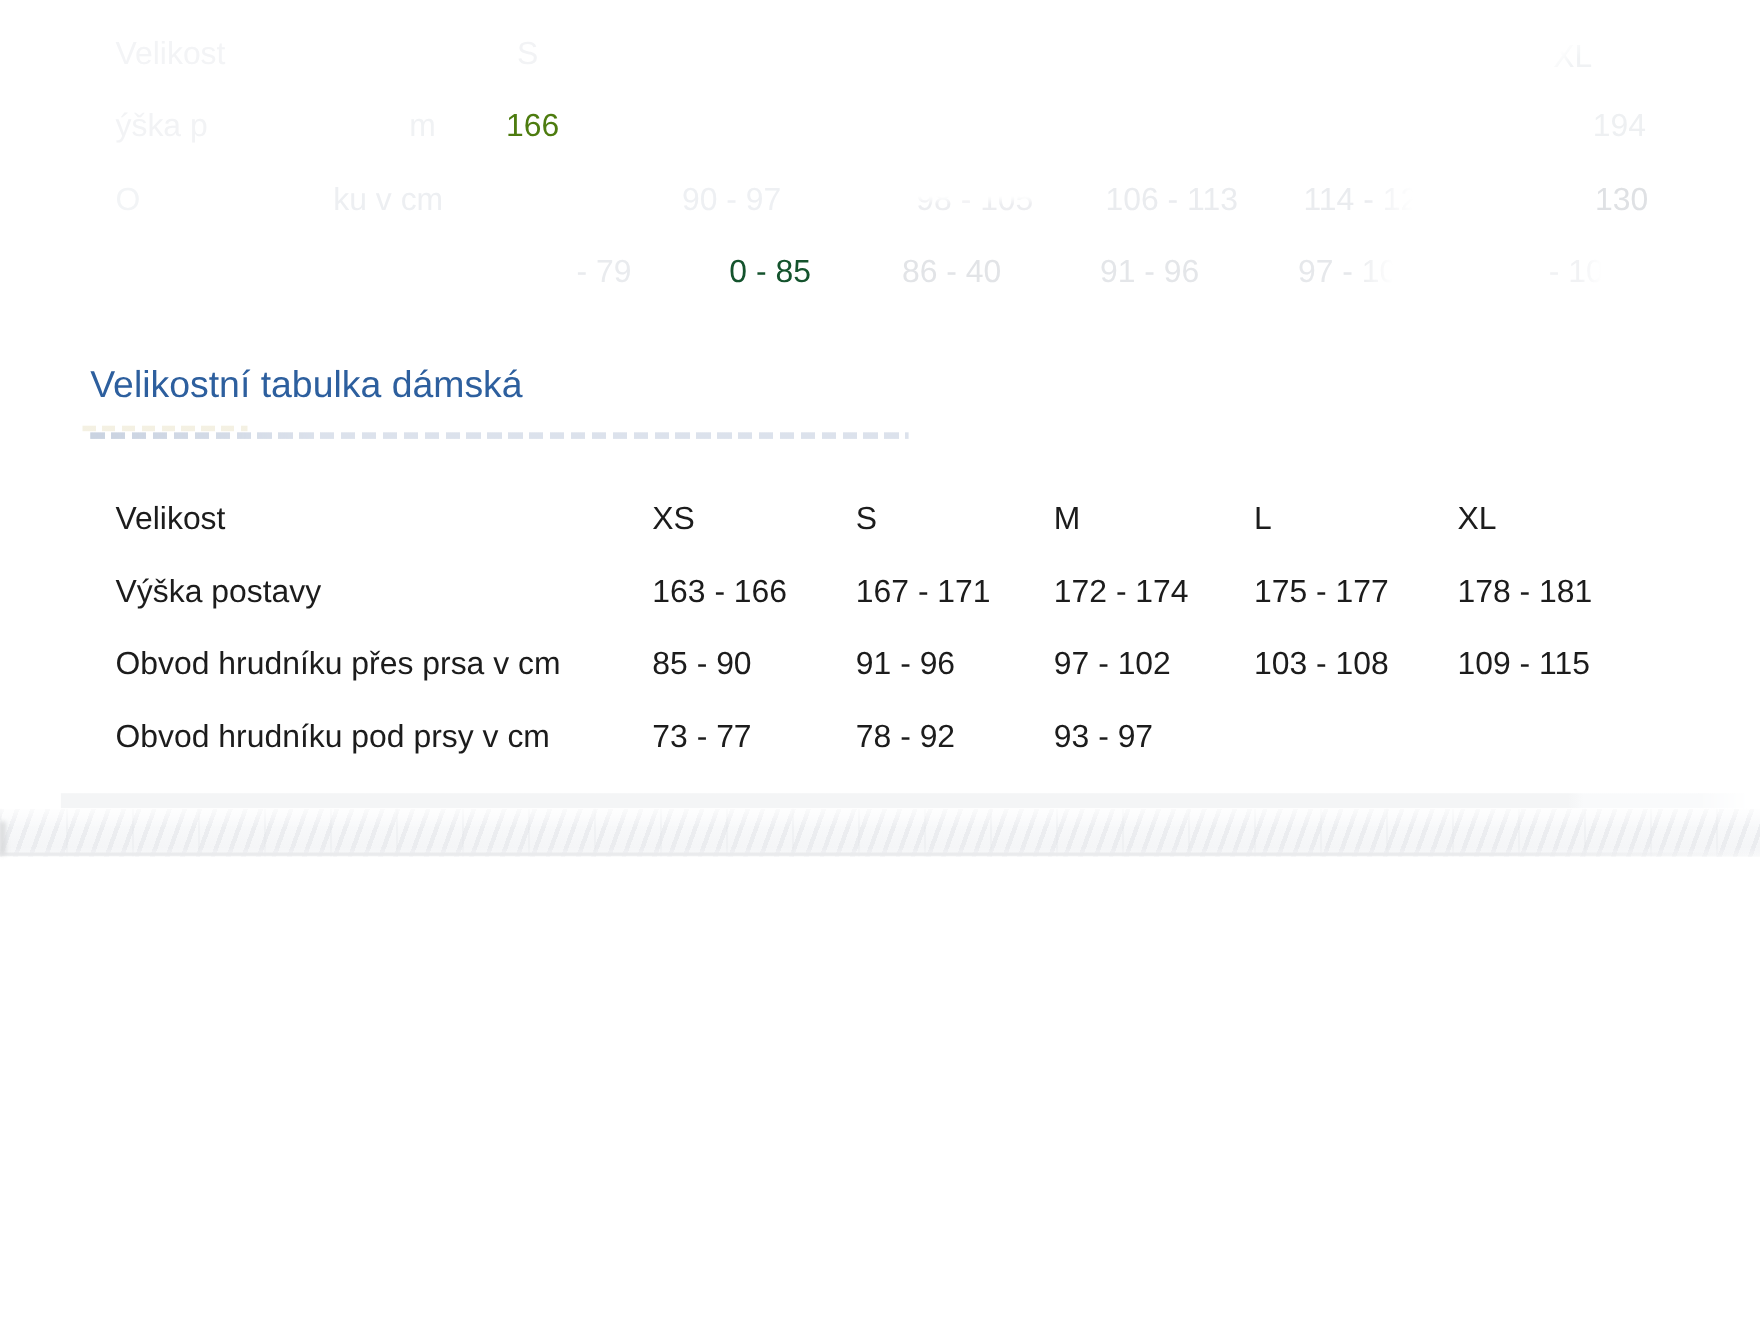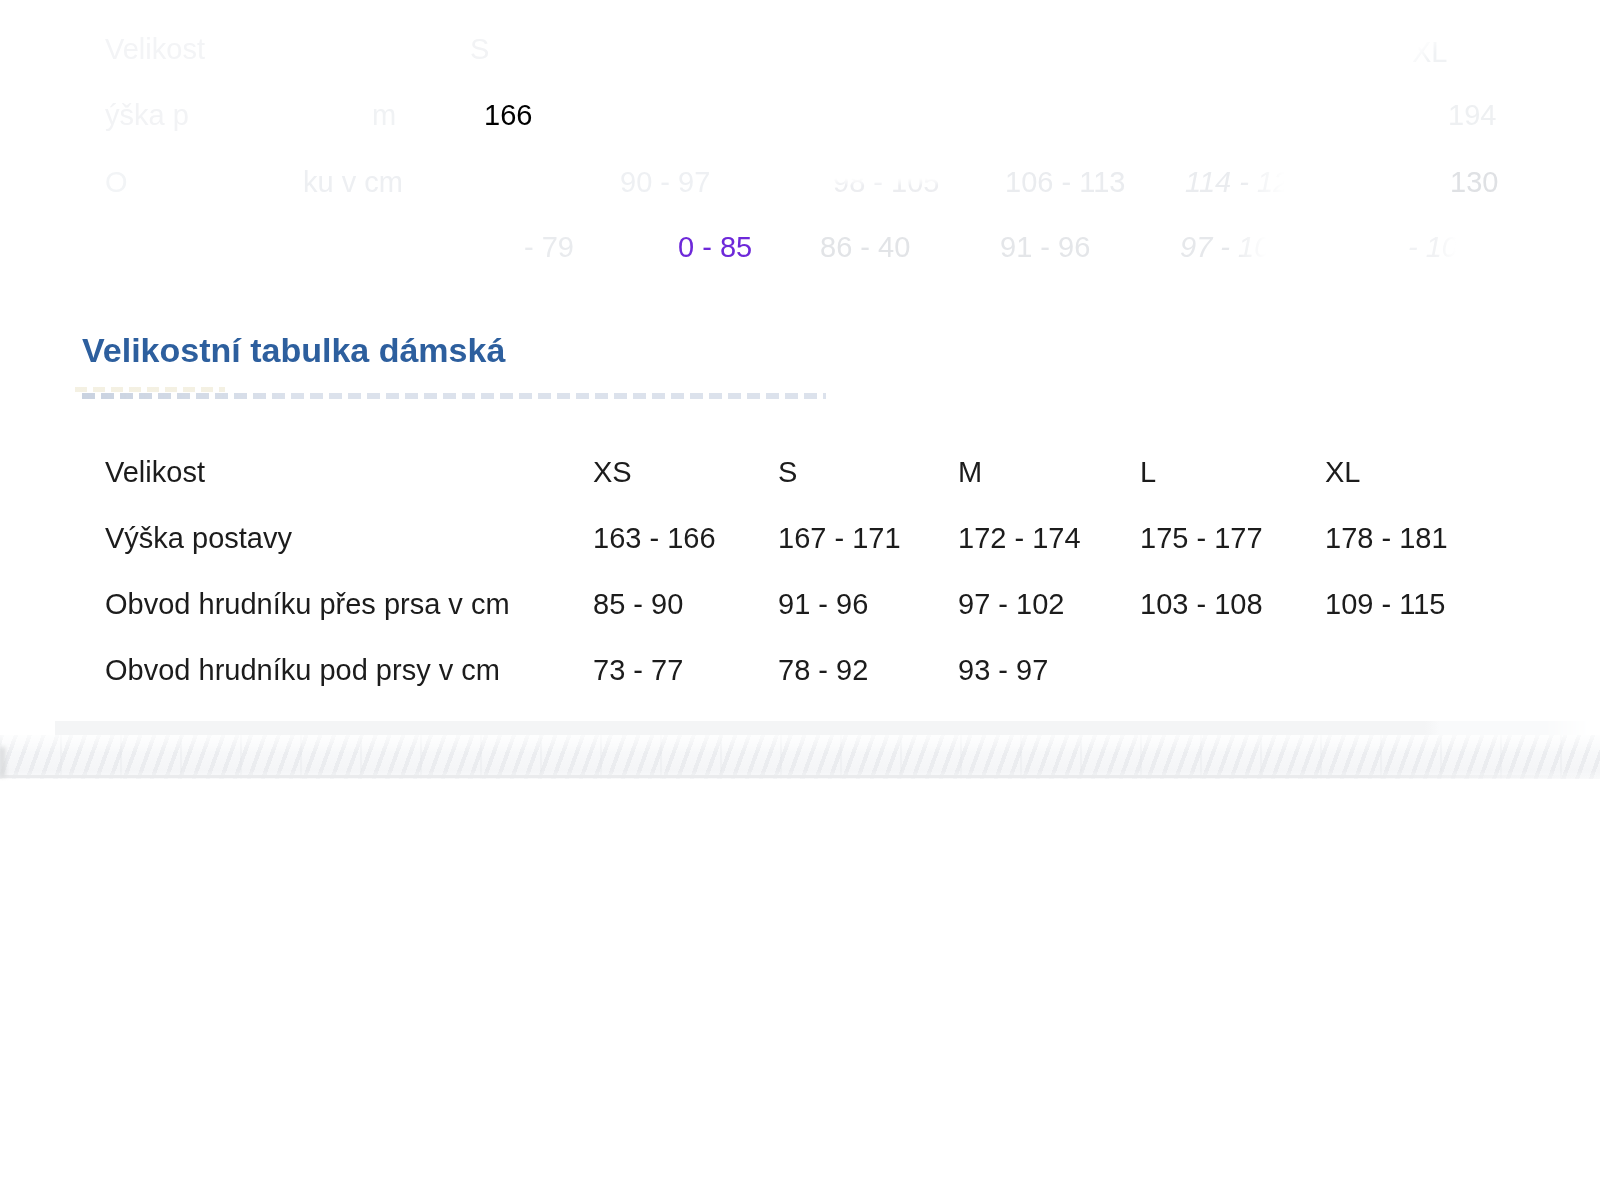--- a/index.html
+++ b/index.html
@@ -12,30 +12,29 @@
   .ghost-frag{
     position:absolute;font-size:29px;line-height:32px;white-space:nowrap;
   }
   .mask-bottom-half{
     -webkit-mask-image:linear-gradient(to bottom,transparent 38%,#000 62%);
             mask-image:linear-gradient(to bottom,transparent 38%,#000 62%);
   }
   .mask-right-fade{
     -webkit-mask-image:linear-gradient(to right,#000 55%,transparent 96%);
             mask-image:linear-gradient(to right,#000 55%,transparent 96%);
-            font-style:italic;
   }
   .mask-diag{
     -webkit-mask-image:linear-gradient(135deg,transparent 25%,#000 60%);
             mask-image:linear-gradient(135deg,transparent 25%,#000 60%);
   }
   
   .section-title{
     position:absolute;left:82px;top:331px;
-    font-size:34px;font-weight:bold;color:#2d5f9e;letter-spacing:0;
+    font-size:34px;font-weight:normal;color:#2d5f9e;letter-spacing:0;
   }
   .dash-row{
     position:absolute;left:82px;top:393px;width:744px;height:6px;
     background:repeating-linear-gradient(to right,#dce2ec 0 13px,transparent 13px 19px);
   }
   .dash-row-dark{
     position:absolute;left:0;top:0;width:210px;height:6px;
     background:repeating-linear-gradient(to right,#c9d2e0 0 13px,transparent 13px 19px);
     -webkit-mask-image:linear-gradient(to right,#000,transparent);
             mask-image:linear-gradient(to right,#000,transparent);
@@ -82,33 +81,33 @@
 </head>
 <body>
 
 <div>
   <span class="ghost-frag" style="left:105px;top:33px;color:#f3f4f6">Velikost</span>
   <span class="ghost-frag" style="left:470px;top:33px;color:#f2f3f5">S</span>
   <span class="ghost-frag mask-diag" style="left:1412px;top:36px;color:#f0f2f4">XL</span>
 
   <span class="ghost-frag" style="left:105px;top:99px;color:#f2f3f5">ýška p</span>
   <span class="ghost-frag" style="left:372px;top:99px;color:#f0f2f4">m</span>
-  <span class="ghost-frag" style="left:484px;top:99px;color:#000000">166</span>
+  <span class="ghost-frag" style="left:460px;top:99px;color:#4d7c0f">166</span>
   <span class="ghost-frag" style="left:1448px;top:99px;color:#eef0f2">194</span>
 
   <span class="ghost-frag" style="left:105px;top:166px;color:#f2f4f6">O</span>
   <span class="ghost-frag" style="left:303px;top:166px;color:#edeff2">ku v cm</span>
   <span class="ghost-frag" style="left:620px;top:166px;color:#eef0f3">90 - 97</span>
   <span class="ghost-frag mask-bottom-half" style="left:833px;top:166px;color:#ecedf0">98 - 105</span>
   <span class="ghost-frag" style="left:1005px;top:166px;color:#eaecef">106 - 113</span>
   <span class="ghost-frag mask-right-fade" style="left:1185px;top:166px;color:#eaecef">114 - 12</span>
   <span class="ghost-frag" style="left:1450px;top:166px;color:#dfe1e4">130</span>
 
   <span class="ghost-frag" style="left:524px;top:231px;color:#e9ebee">- 79</span>
-  <span class="ghost-frag" style="left:678px;top:231px;color:#6d28d9">0 - 85</span>
+  <span class="ghost-frag" style="left:663px;top:231px;color:#14532d">0 - 85</span>
   <span class="ghost-frag" style="left:820px;top:231px;color:#e2e4e7">86 - 40</span>
   <span class="ghost-frag" style="left:1000px;top:231px;color:#e4e6e9">91 - 96</span>
   <span class="ghost-frag mask-right-fade" style="left:1180px;top:231px;color:#e6e8eb">97 - 10</span>
   <span class="ghost-frag mask-right-fade" style="left:1408px;top:231px;color:#f1f2f4">- 10</span>
 </div>
 
 <h2 class="section-title" style="margin:0">Velikostní tabulka dámská</h2>
 <div class="dash-row">
   <div class="dash-row-dark"></div>
 </div>

